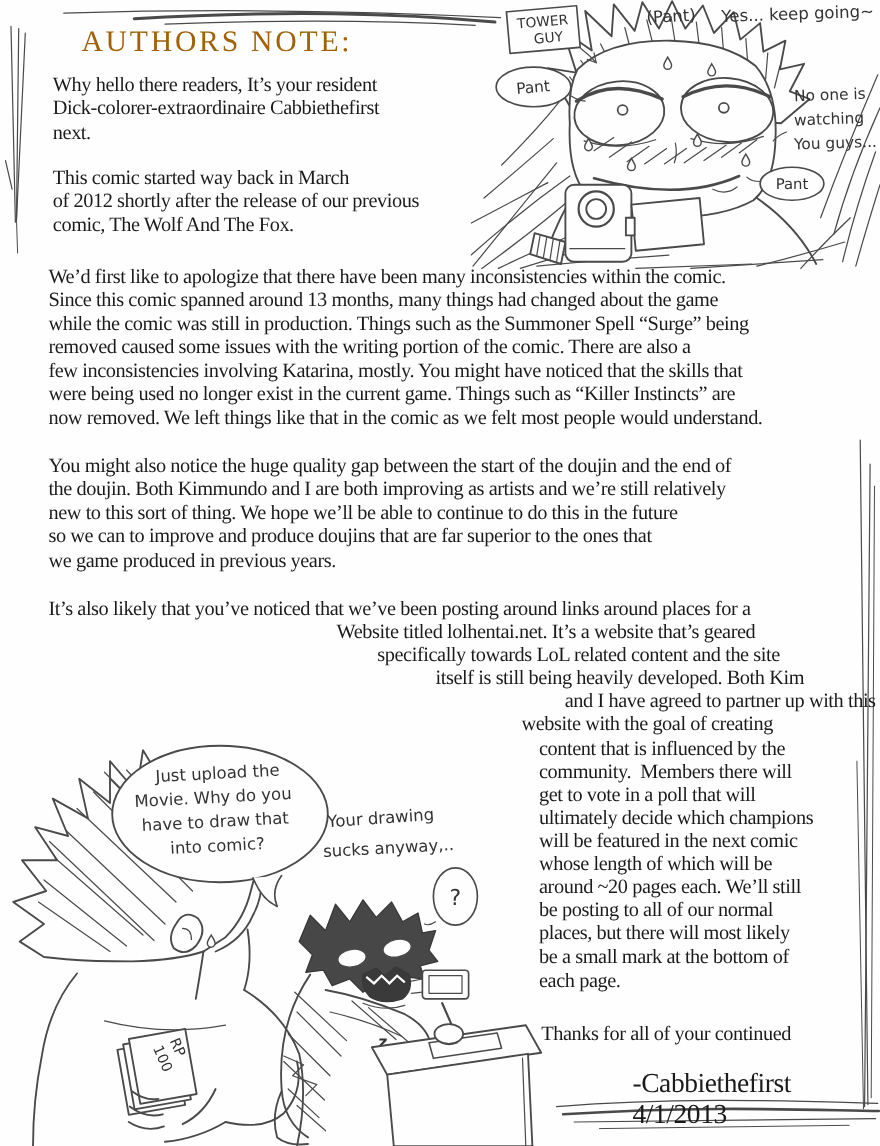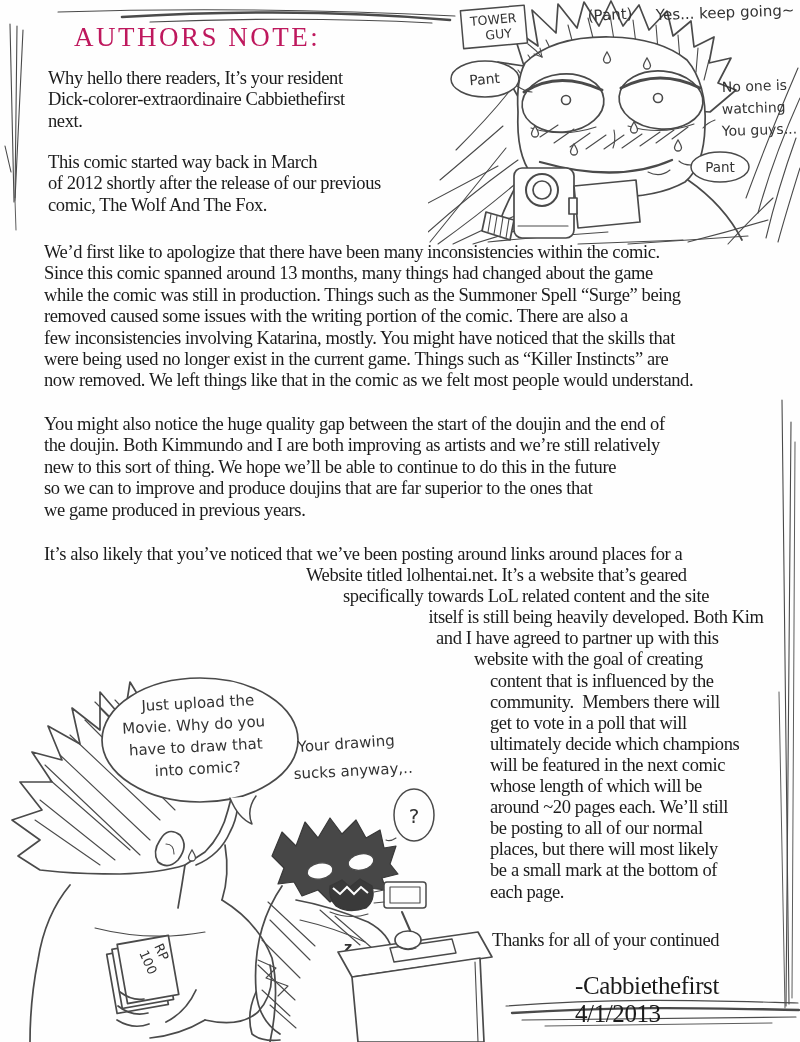--- a/index.html
+++ b/index.html
@@ -4,34 +4,34 @@
 <style>
   html,body{margin:0;padding:0;background:#e8e8e8;}
   .page{
     position:relative; width:800px; height:1042px; margin:0 auto;
     background:#fefefe; overflow:hidden;
     font-family:"Liberation Serif","DejaVu Serif",serif;
     color:#1b1b1b;
   }
   .title{
     position:absolute; left:74px; top:22px;
-    font-size:27px; letter-spacing:2.5px; color:#be185d;
+    font-size:27px; letter-spacing:2.5px; color:#a16207;
   }
   .para{ position:absolute; font-size:18.5px; letter-spacing:-0.4px; }
   .para .line{ line-height:21.4px; white-space:pre; }
   #p1{ left:48px; top:68px; }
   #p2{ left:48px; top:152px; }
   #p3{ left:44px; top:242px; }
   #p4{ left:44px; top:414px; }
   #p5{ left:44px; top:544px; width:752px; }
   #p5 .line{ line-height:21.1px; }
   #p5 .line:nth-child(2){ margin-left:262px; }
   #p5 .line:nth-child(3){ margin-left:299px; }
-  #p5 .line:nth-child(4){ margin-left:352px;text-align:center; }
-  #p5 .line:nth-child(5){ margin-left:392px; }
+  #p5 .line:nth-child(4){ margin-left:352px; }
+  #p5 .line:nth-child(5){ margin-left:392px;text-align:right; }
   #p5 .line:nth-child(6){ margin-left:430px; }
   #p5 .line:nth-child(n+7){ margin-left:446px; }
   #thanks{ left:492px; top:930px; }
   #signature{ position:absolute; left:575px; top:972px; font-size:25px; letter-spacing:-0.4px; }
   svg{ position:absolute; }
   .s{ stroke:#4a4a4a; stroke-width:1.7; fill:none; stroke-linecap:round; stroke-linejoin:round; }
   .sf{ stroke:#4a4a4a; stroke-width:1.7; fill:#fefefe; stroke-linecap:round; stroke-linejoin:round; }
   .thin{ stroke-width:1.1; }
   .thick{ stroke-width:3; }
   .hand{ font-family:"DejaVu Sans",sans-serif; fill:#333; }

